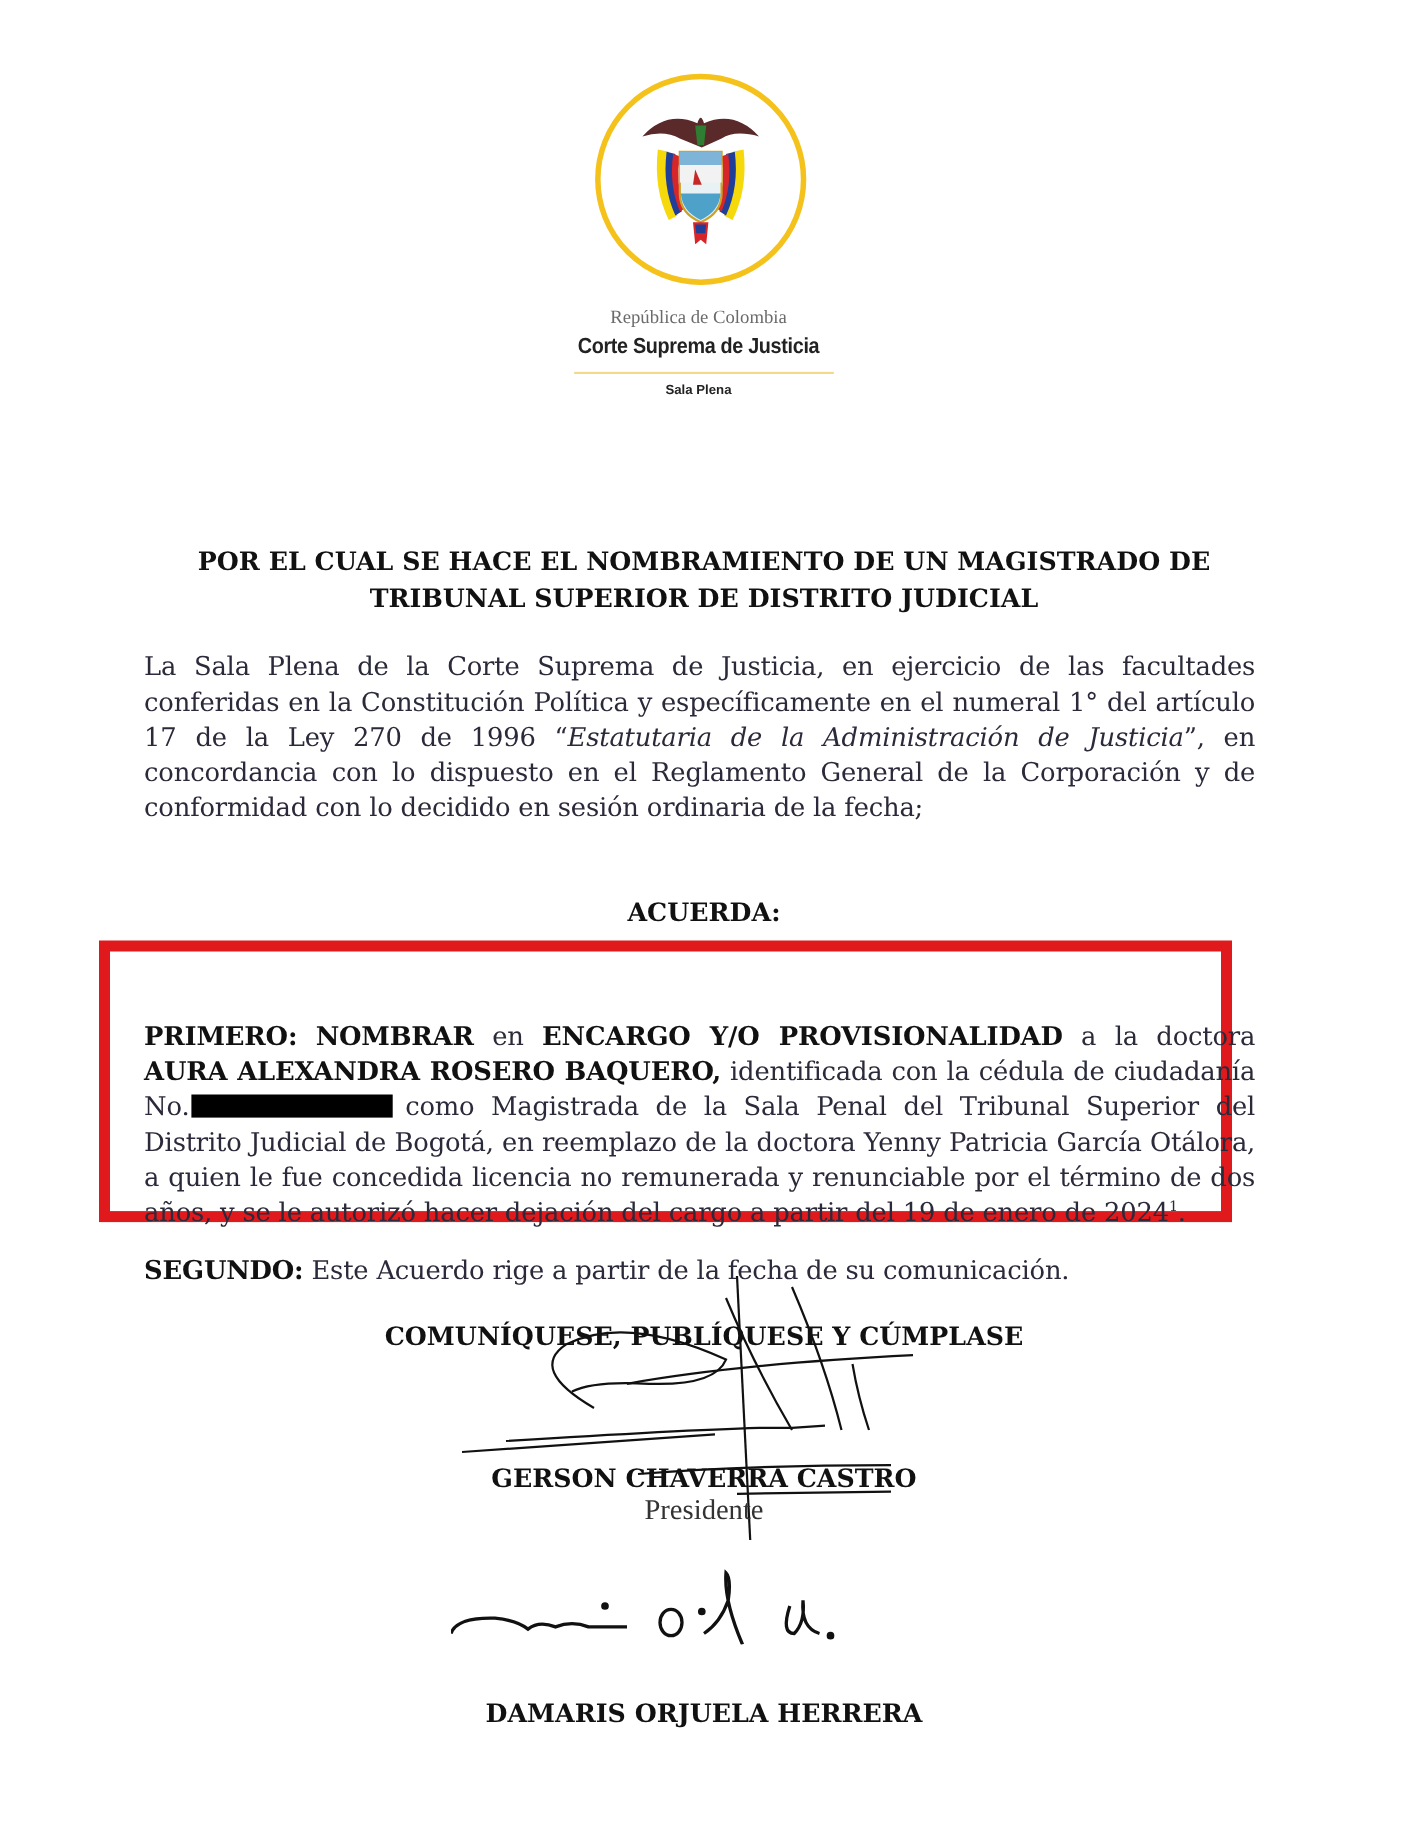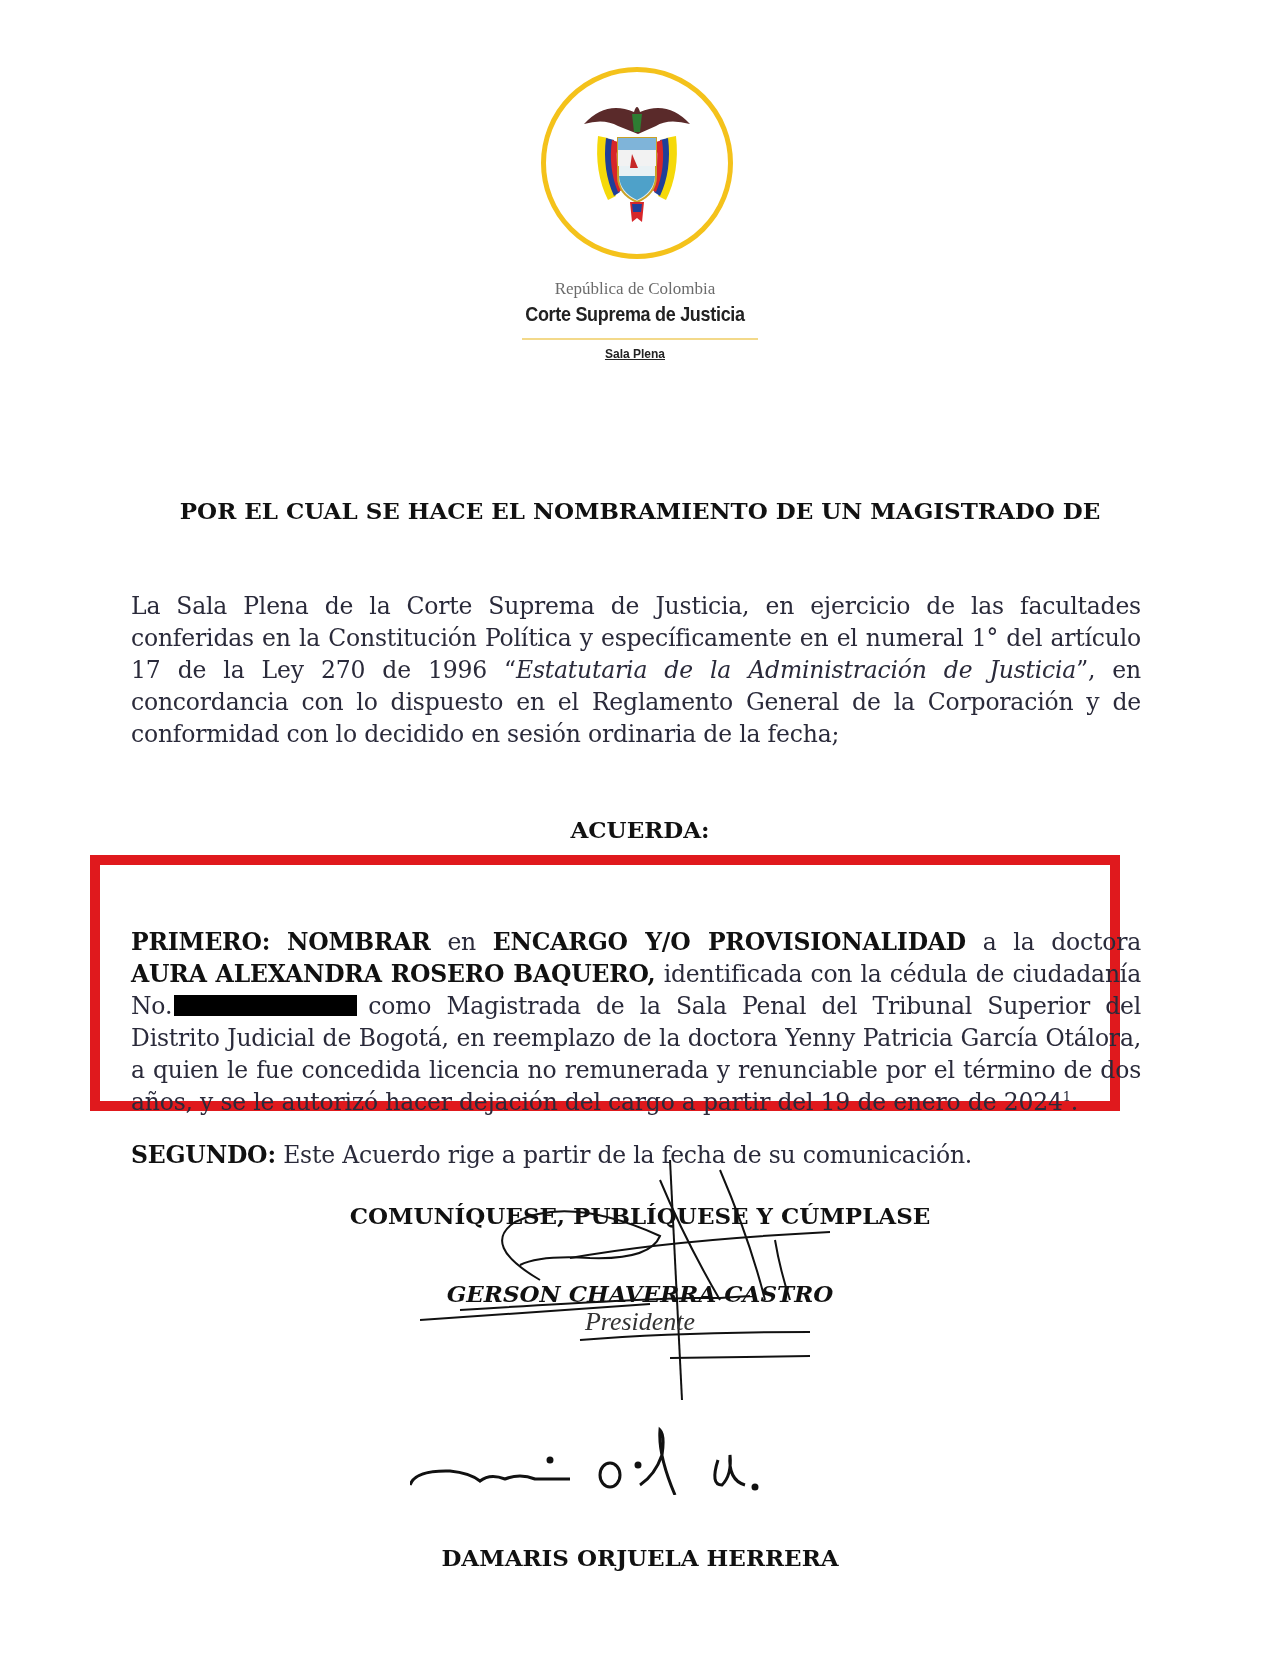--- a/index.html
+++ b/index.html
@@ -58,21 +58,20 @@
     background: #f3d98a;
   }
   .inst-chamber {
     position: absolute;
     left: 480px; width: 310px; top: 347px;
     text-align: center;
     font-family: "Liberation Sans", sans-serif;
     font-weight: bold;
     font-size: 12px;
     color: #222;
-    text-decoration: underline;
   }
 
   
   .act-title {
     position: absolute;
     left: 0; width: 1280px; top: 399px;
     text-align: center;
     font-weight: bold;
     font-size: 24px;
     color: #111;
@@ -172,21 +171,21 @@
     font-weight: bold;
     font-size: 23px;
     color: #111;
   }
   .signer-role {
     font-size: 23px;
     color: #333;
     font-family: "Liberation Serif", serif;
     font-size: 26px;
   }
-  .signer-1 { top: 1280px; font-style: italic; }
+  .signer-1 { top: 1331px; }
   .signer-2 { top: 1544px; }
 
   .signature {
     position: absolute;
     pointer-events: none;
   }
 </style>
 </head>
 <body>
 
@@ -217,20 +216,21 @@
     </svg>
   </div>
 
   <div class="inst-republic">República de Colombia</div>
   <div class="inst-court">Corte Suprema de Justicia</div>
   <div class="inst-divider"></div>
   <div class="inst-chamber">Sala Plena</div>
 
   <div class="subject">
     <div>POR EL CUAL SE HACE EL NOMBRAMIENTO DE UN MAGISTRADO DE</div>
+    <div>TRIBUNAL SUPERIOR DE DISTRITO JUDICIAL</div>
   </div>
 
   <div class="preamble"><span>La Sala Plena de la Corte Suprema de Justicia, en ejercicio de las facultades conferidas en la Constitución Política y específicamente en el numeral 1° del artículo 17 de la Ley 270 de 1996 “</span><em>Estatutaria de la Administración de Justicia</em><span>”, en concordancia con lo dispuesto en el Reglamento General de la Corporación y de conformidad con lo decidido en sesión ordinaria de la fecha;</span></div>
 
   <div class="resolves">ACUERDA:</div>
 
   <div class="highlight-box"></div>
   <div class="article-first"><b>PRIMERO:</b> <b>NOMBRAR</b><span> en </span><b>ENCARGO Y/O PROVISIONALIDAD</b><span> a la doctora </span><b>AURA ALEXANDRA ROSERO BAQUERO,</b><span> identificada con la cédula de ciudadanía No.</span><span class="redaction"></span><span> como Magistrada de la Sala Penal del Tribunal Superior del Distrito Judicial de Bogotá, en reemplazo de la doctora Yenny Patricia García Otálora, a quien le fue concedida licencia no remunerada y renunciable por el término de dos años, y se le autorizó hacer dejación del cargo a partir del 19 de enero de 2024</span><sup>1</sup><span>.</span></div>
 
   <div class="article-second"><b>SEGUNDO:</b><span> Este Acuerdo rige a partir de la fecha de su comunicación.</span></div>

